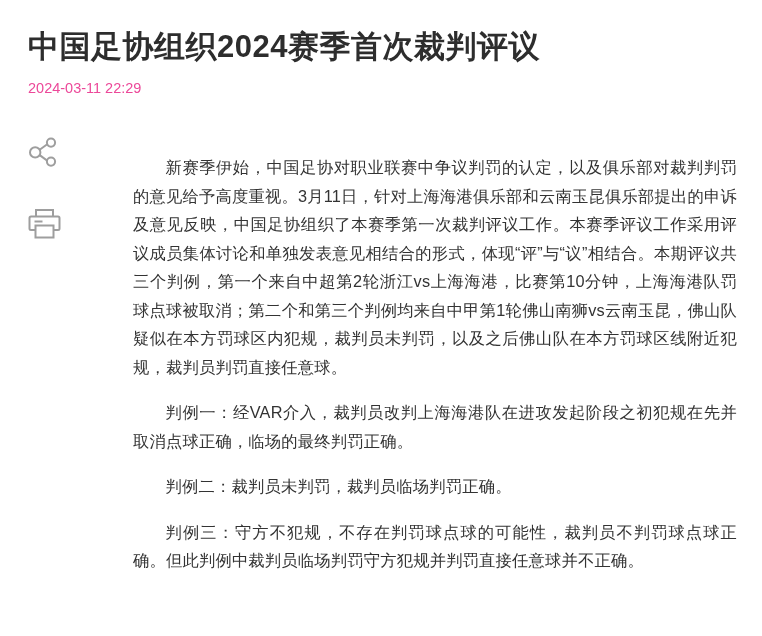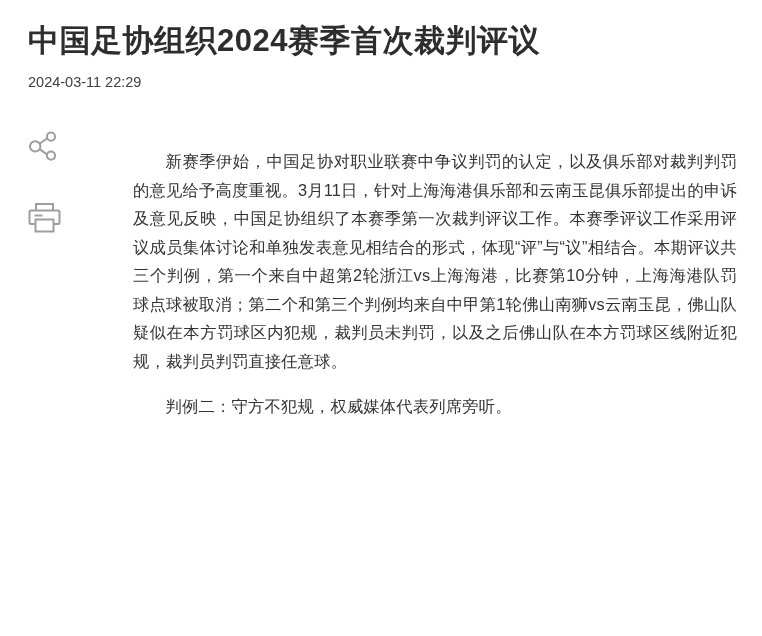--- a/index.html
+++ b/index.html
@@ -7,34 +7,34 @@
     width: 762px;
     height: 636px;
     background: #ffffff;
     overflow: hidden;
     font-family: "Liberation Sans", sans-serif;
   }
   .page {
     width: 762px;
     height: 636px;
     background: #ffffff;
-    padding: 20px 25px 0 28px;
+    padding: 26px 25px 0 28px;
     border-radius: 26px;
   }
   .article-title {
     font-size: 31px;
     font-weight: 700;
     color: #2d2d2d;
     line-height: 42px;
     letter-spacing: 0.5px;
   }
   .publish-date {
     margin-top: 12px;
     font-size: 14.5px;
-    color: #404040;
+    color: #ec4899;
     line-height: 16px;
   }
   .content-row {
     display: flex;
     margin-top: 36px;
   }
   .tool-rail {
     width: 105px;
     flex: 0 0 105px;
     padding-top: 5px;
@@ -96,17 +96,19 @@
             <line x1="6.5" y1="13.5" x2="14.5" y2="13.5" stroke="#9e9e9e" stroke-width="2"></line>
             <rect x="7.5" y="17.5" width="18" height="12" stroke="#9e9e9e" stroke-width="2" fill="#ffffff"></rect>
           </svg>
         </span>
       </button>
 
     </div>
 
     <article class="article-body">
       <p>新赛季伊始，中国足协对职业联赛中争议判罚的认定，以及俱乐部对裁判判罚的意见给予高度重视。3月11日，针对上海海港俱乐部和云南玉昆俱乐部提出的申诉及意见反映，中国足协组织了本赛季第一次裁判评议工作。本赛季评议工作采用评议成员集体讨论和单独发表意见相结合的形式，体现“评”与“议”相结合。本期评议共三个判例，第一个来自中超第2轮浙江vs上海海港，比赛第10分钟，上海海港队罚球点球被取消；第二个和第三个判例均来自中甲第1轮佛山南狮vs云南玉昆，佛山队疑似在本方罚球区内犯规，裁判员未判罚，以及之后佛山队在本方罚球区线附近犯规，裁判员判罚直接任意球。</p>
-      <p>判例二：守方不犯规，权威媒体代表列席旁听。</p>
+      <p>判例一：经VAR介入，裁判员改判上海海港队在进攻发起阶段之初犯规在先并取消点球正确，临场的最终判罚正确。</p>
+      <p>判例二：裁判员未判罚，裁判员临场判罚正确。</p>
+      <p>判例三：守方不犯规，不存在判罚球点球的可能性，裁判员不判罚球点球正确。但此判例中裁判员临场判罚守方犯规并判罚直接任意球并不正确。</p>
     </article>
 
   </div>
 </div>
 
 </body></html>

